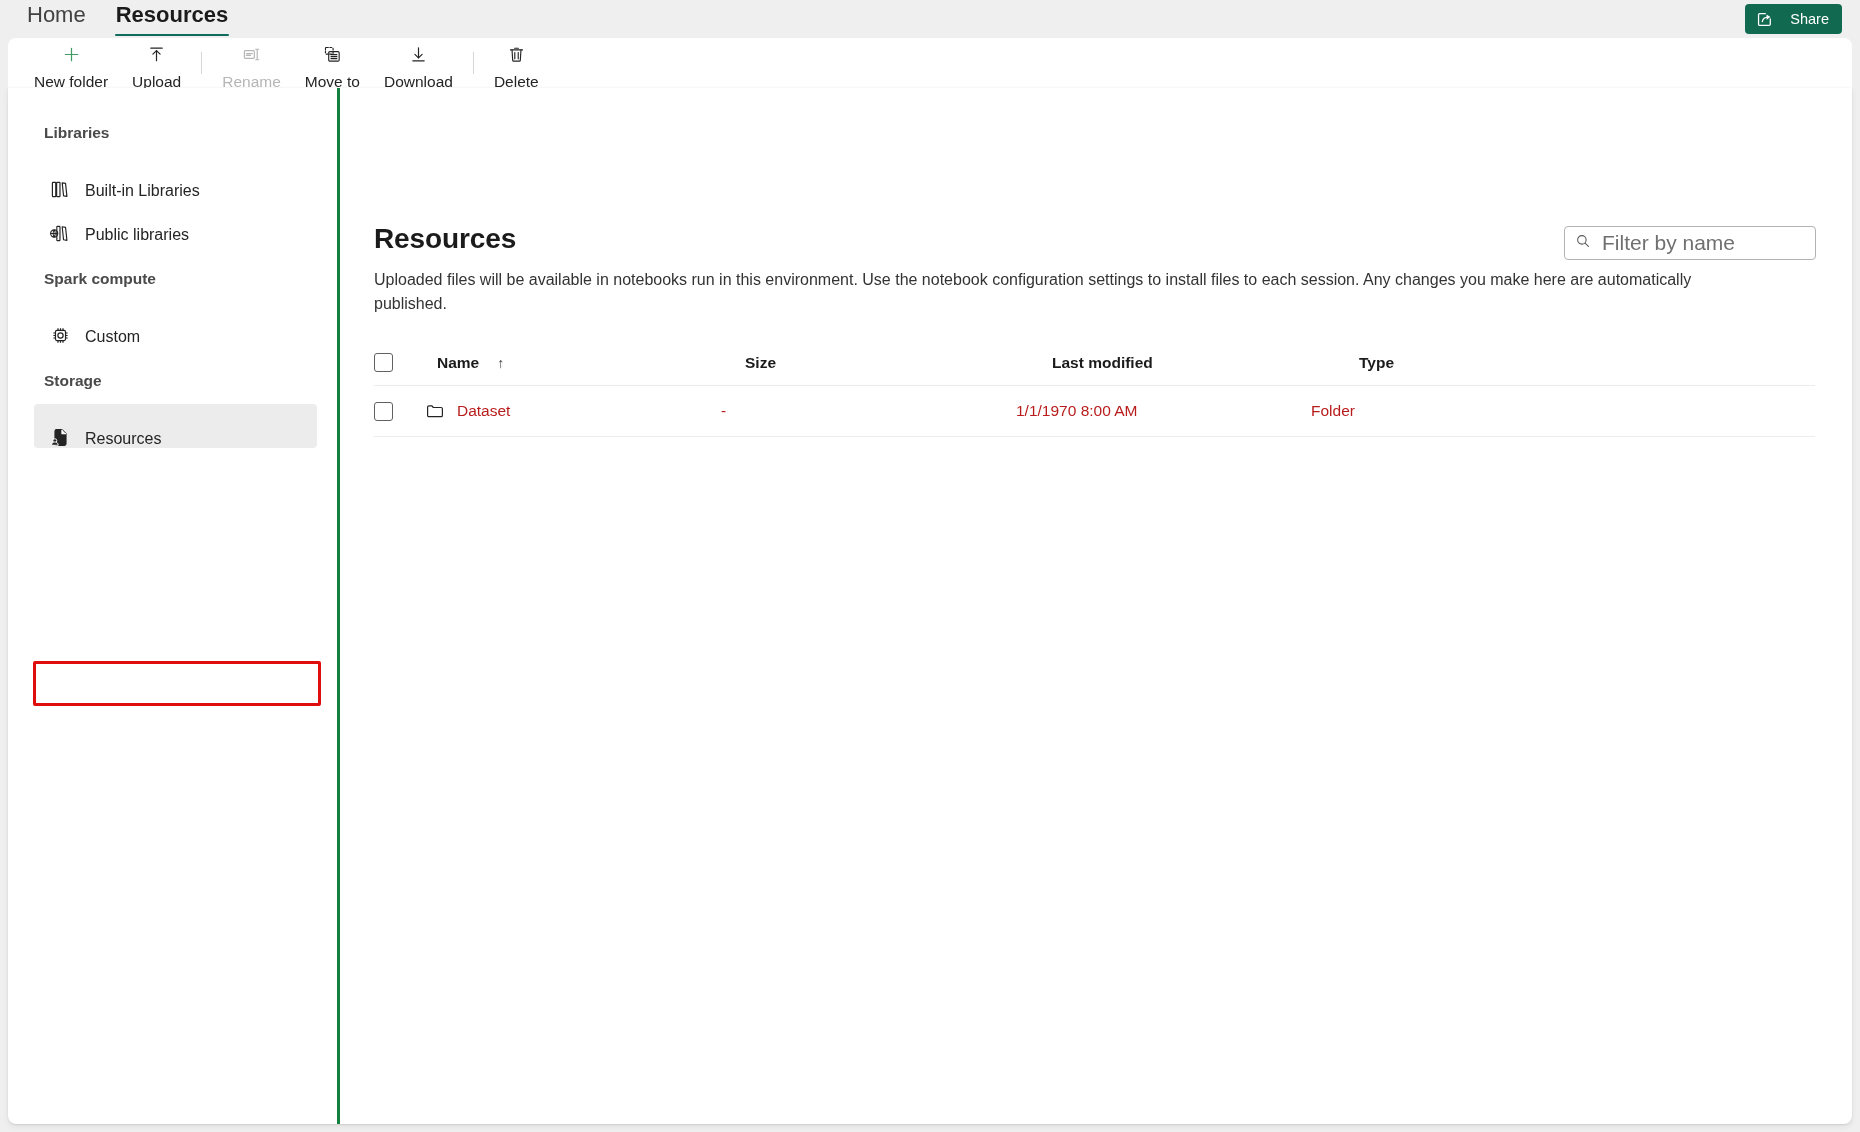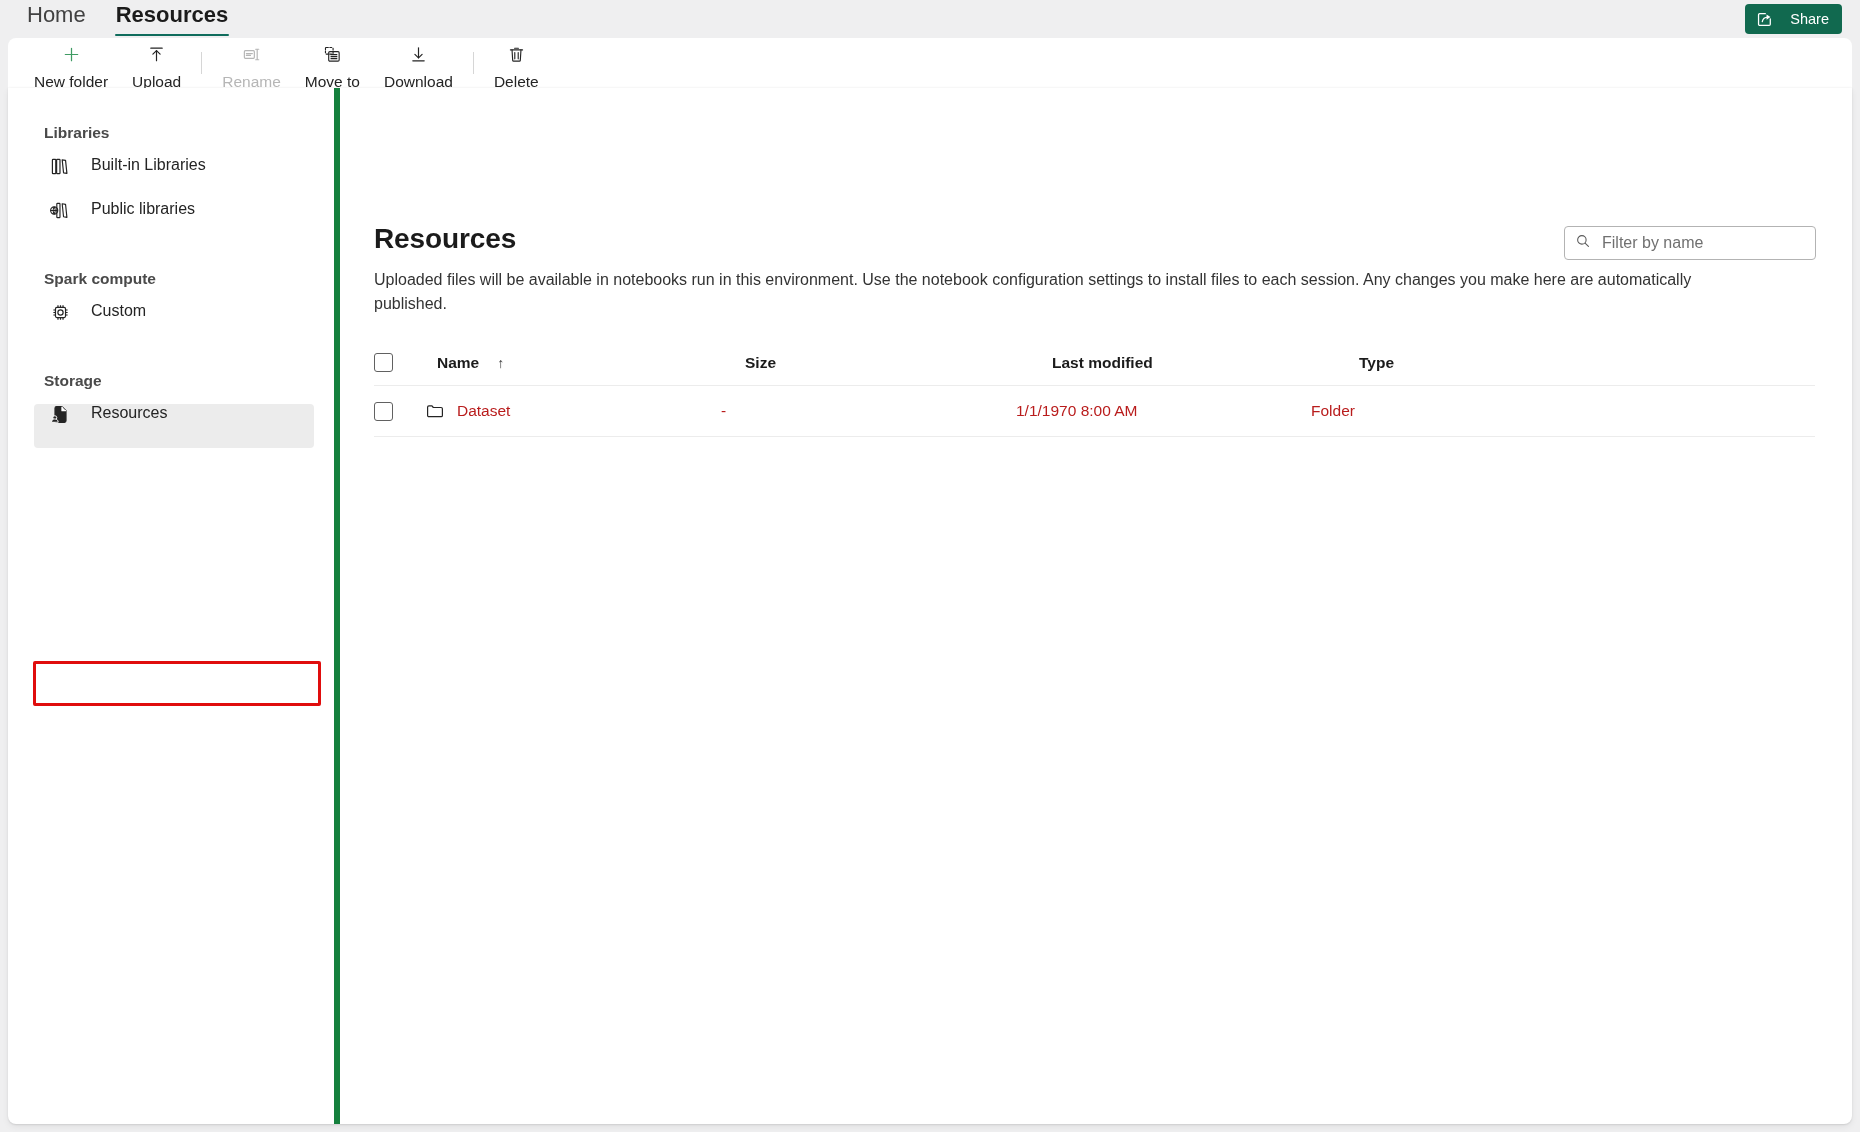--- a/index.html
+++ b/index.html
@@ -124,38 +124,38 @@
     box-shadow: 0 0.6px 1.8px rgba(0,0,0,0.10), 0 3px 7px rgba(0,0,0,0.06);
     overflow: hidden;
   }
 
   
   .nav {
     position: absolute;
     left: 0; top: 0;
     width: 332px;
     height: 1036px;
-    border-right: 6px solid #15803d;
+    border-right: 3px solid #15803d;
     box-sizing: border-box;
     padding-top: 36px;
   }
   .nav-group-title {
     font-size: 15.5px;
     font-weight: 700;
     color: #4a4a4a;
     padding: 0 0 0 36px;
     margin-bottom: 14px;
   }
   .nav-group { margin-bottom: 26px; }
   .nav-group.g2 { margin-top: 2px; }
   .nav-item {
     position: relative;
     display: flex;
-    align-items: flex-start;
-    gap: 20px;
+    align-items: flex-end;
+    gap: 14px;
     height: 44px;
     margin: 0 20px 0 26px;
     padding-left: 16px;
     border-radius: 4px;
     font-size: 16px;
     color: #242424;
     cursor: pointer;
     box-sizing: border-box;
   }
   .nav-item.selected {
@@ -207,21 +207,21 @@
     display: flex;
     align-items: center;
     gap: 9px;
     padding: 0 10px;
     box-sizing: border-box;
     background: #ffffff;
   }
   .filter-box input {
     border: none;
     outline: none;
-    font-size: 16px;
+    font-size: 21px;
     font-family: "Liberation Sans", sans-serif;
     color: #8b5cf6;
     width: 100%;
     background: transparent;
   }
   .filter-box input::placeholder { color: #707070; }
 
   
   .tbl {
     position: absolute;

